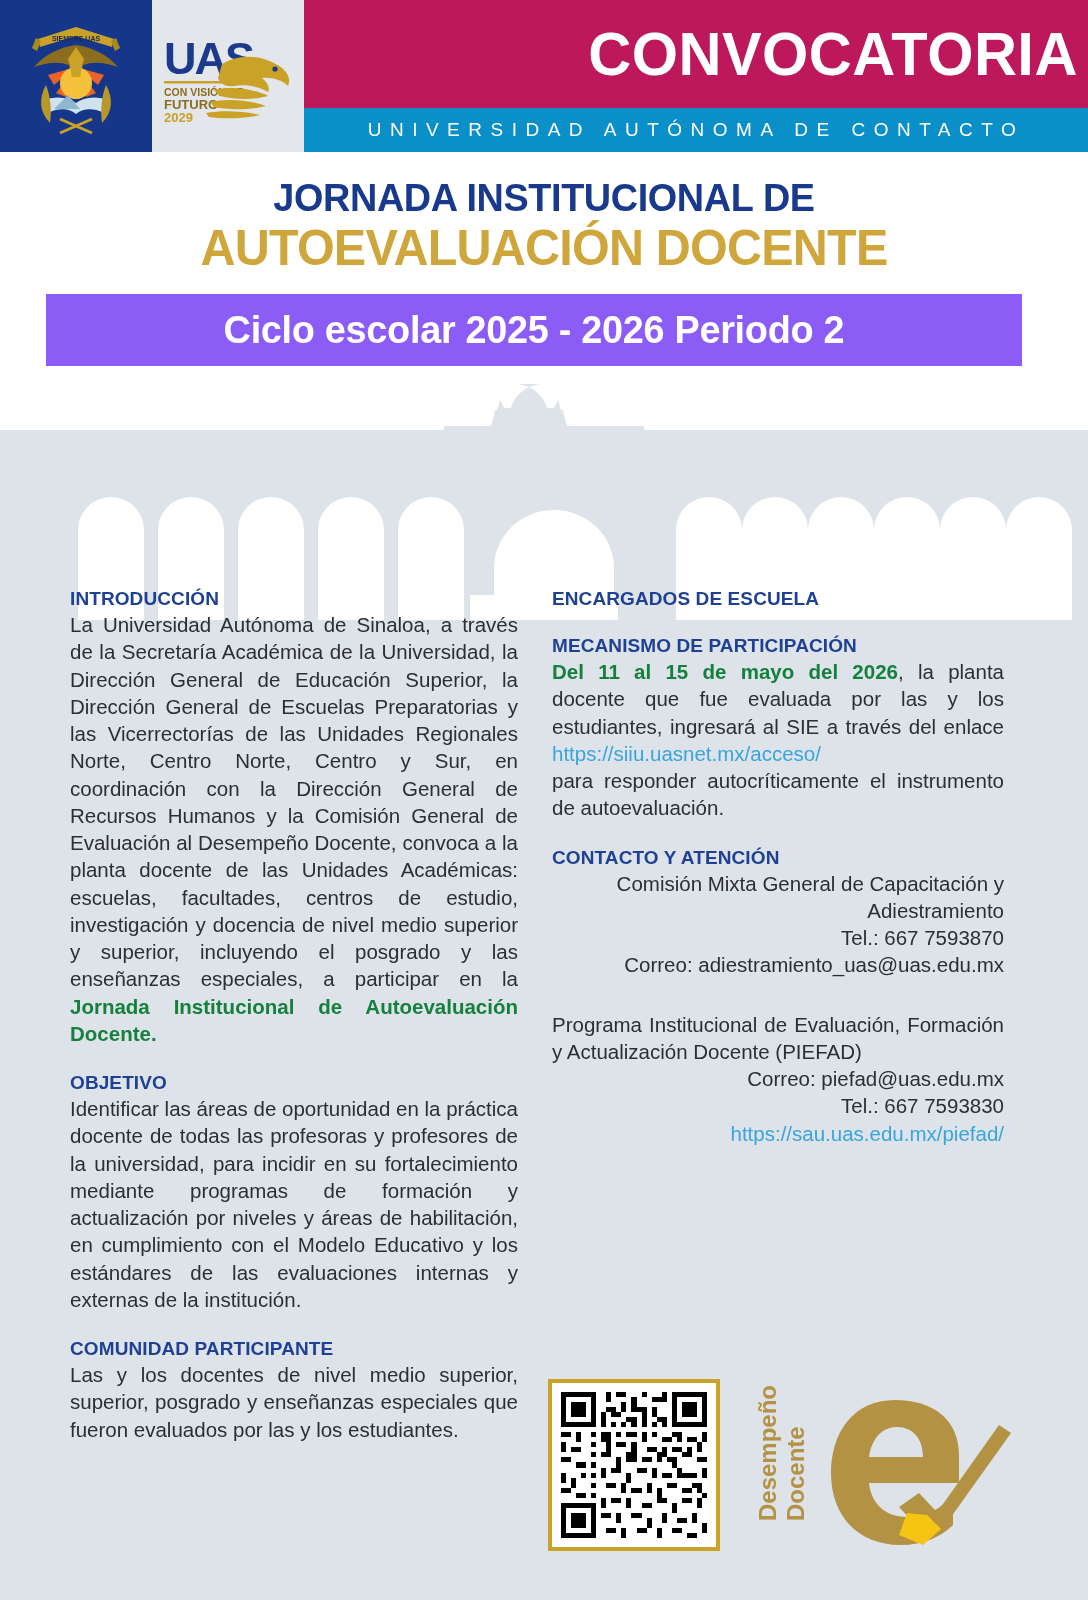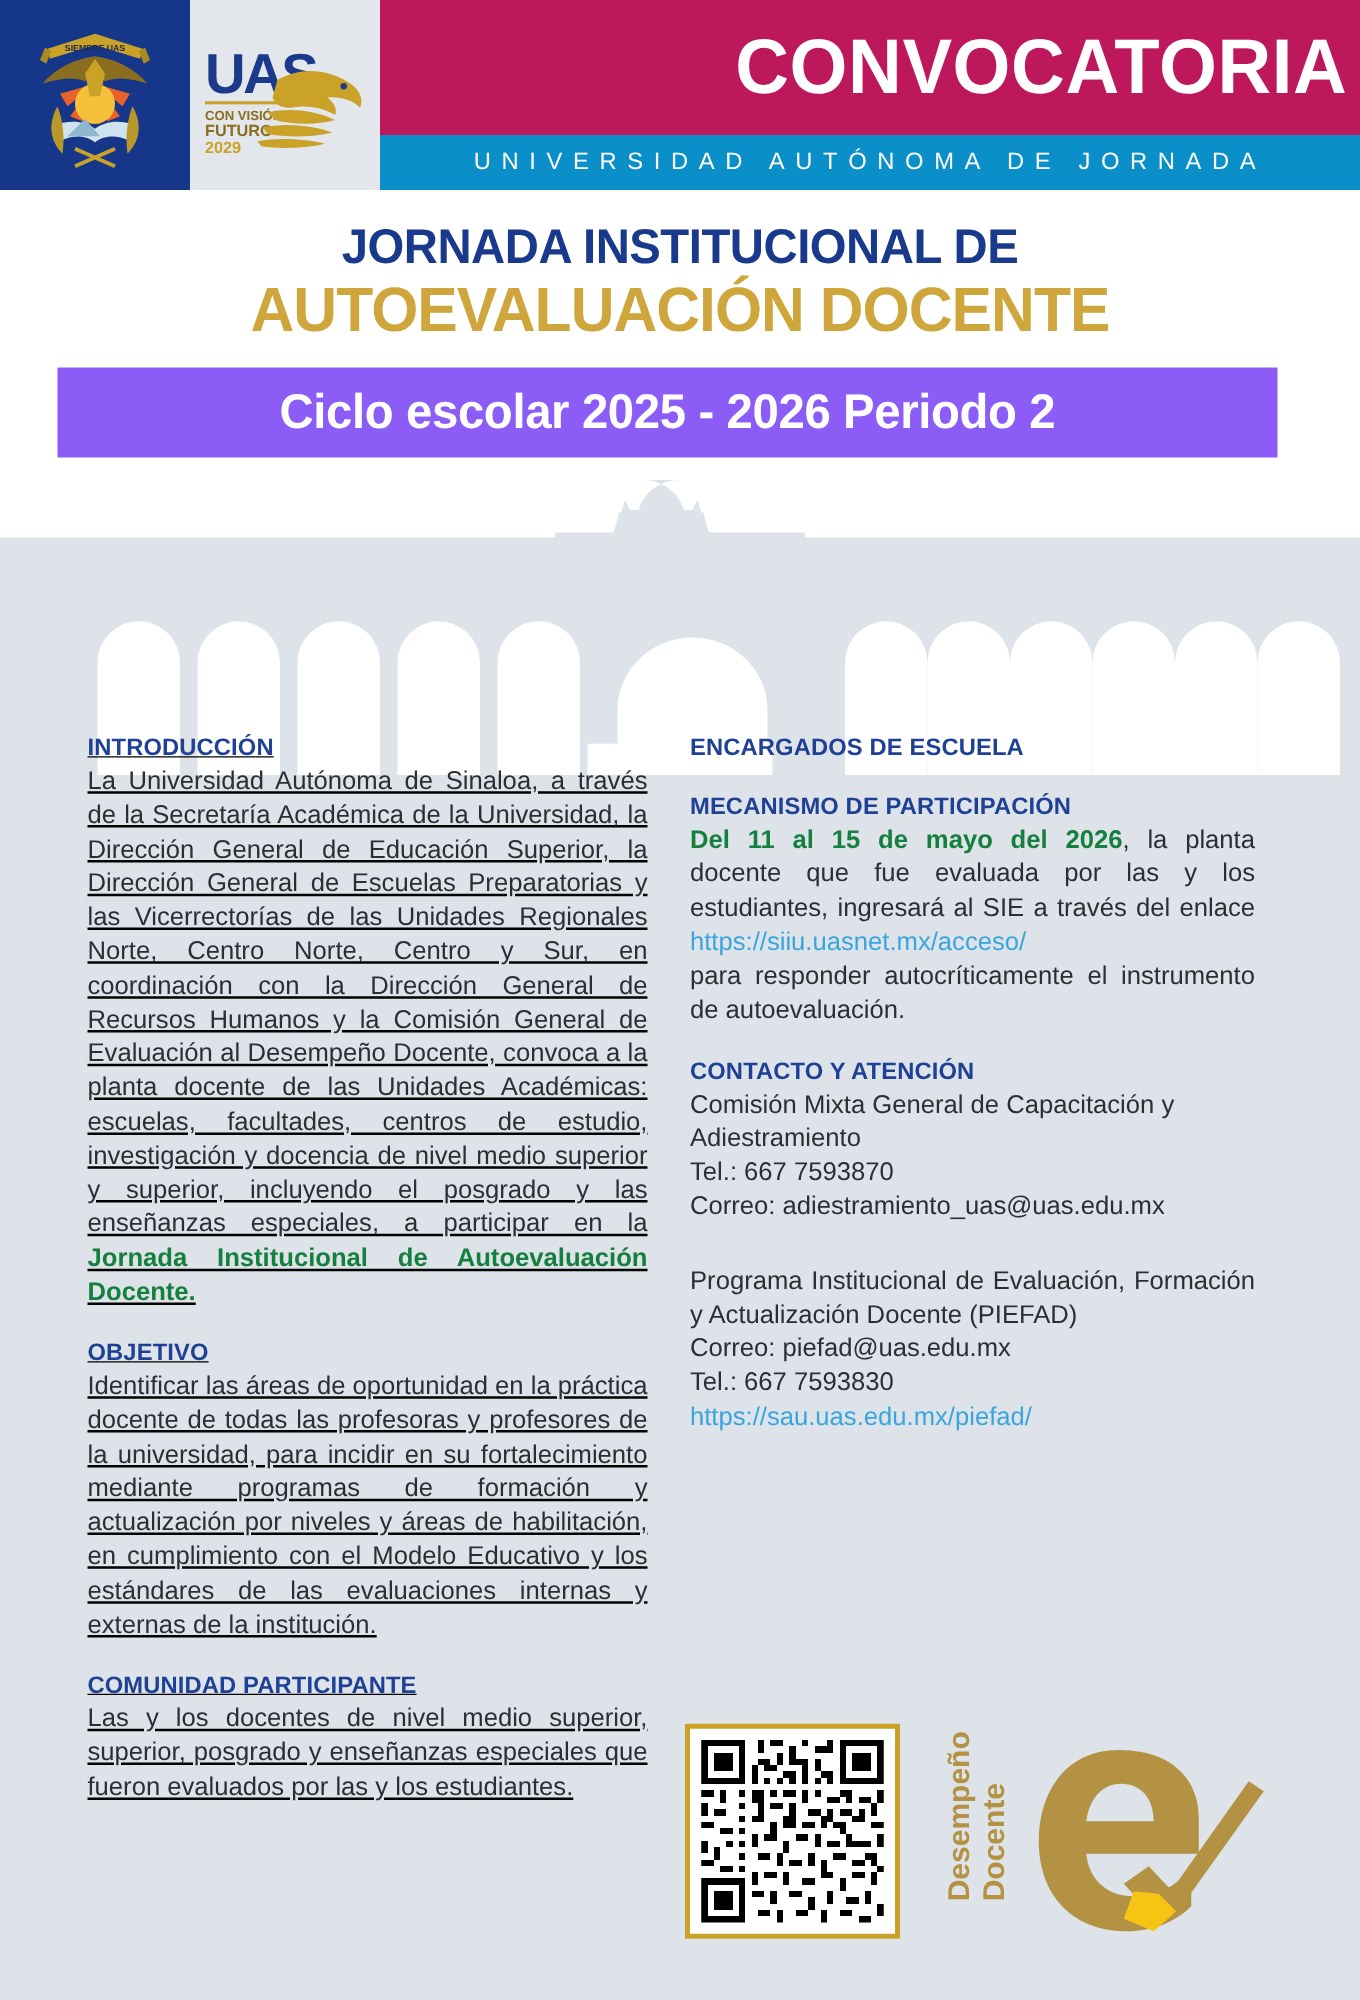--- a/index.html
+++ b/index.html
@@ -148,40 +148,40 @@
   
   .columns {
     position: absolute;
     left: 0;
     top: 588px;
     width: 1088px;
     display: flex;
     gap: 34px;
     padding: 0 62px 0 70px;
   }
-  .col { width: 448px; flex: 0 0 448px; text-decoration: underline; }
+  .col { width: 448px; flex: 0 0 448px; }
   .col-right { width: 452px; flex: 0 0 452px; }
 
   h3.sec-head {
     color: #1e4195;
     font-size: 19px;
     font-weight: bold;
     letter-spacing: 0.1px;
     margin-bottom: 1px;
     font-family: "Liberation Sans", sans-serif;
   }
   p.sec-body {
     color: #2b2f33;
     font-size: 20.5px;
     line-height: 1.33;
     text-align: justify;
     font-family: "Liberation Sans", sans-serif;
     hyphens: none;
   }
-  p.sec-body.noj { text-align: left; }
+  p.sec-body.noj { text-align: right; }
   .sec { margin-bottom: 25px; }
   .sec.tight { margin-bottom: 32px; }
   b.bold { font-weight: bold; color: #15803d; }
   a.link, span.link {
     color: #38a5dd;
     text-decoration: none;
     word-break: keep-all;
     margin-top: 26px;
   }
 
@@ -322,21 +322,21 @@
         </g>
         <circle cx="113" cy="41" r="2.6" fill="#1b3a8c"></circle>
       </svg>
     </div>
 
     <div class="header-right">
       <div class="header-title-band">
         <span class="big-title">CONVOCATORIA</span>
       </div>
       <div class="header-sub-band">
-        <span class="sub-title">UNIVERSIDAD AUTÓNOMA DE JORNADA</span>
+        <span class="sub-title">UNIVERSIDAD AUTÓNOMA DE CONTACTO</span>
       </div>
     </div>
   </div>
 
   <div class="title-block">
     <div class="t-line1">JORNADA INSTITUCIONAL DE</div>
     <div class="t-line2">AUTOEVALUACIÓN DOCENTE</div>
   </div>
 
   <div class="cycle-band">

